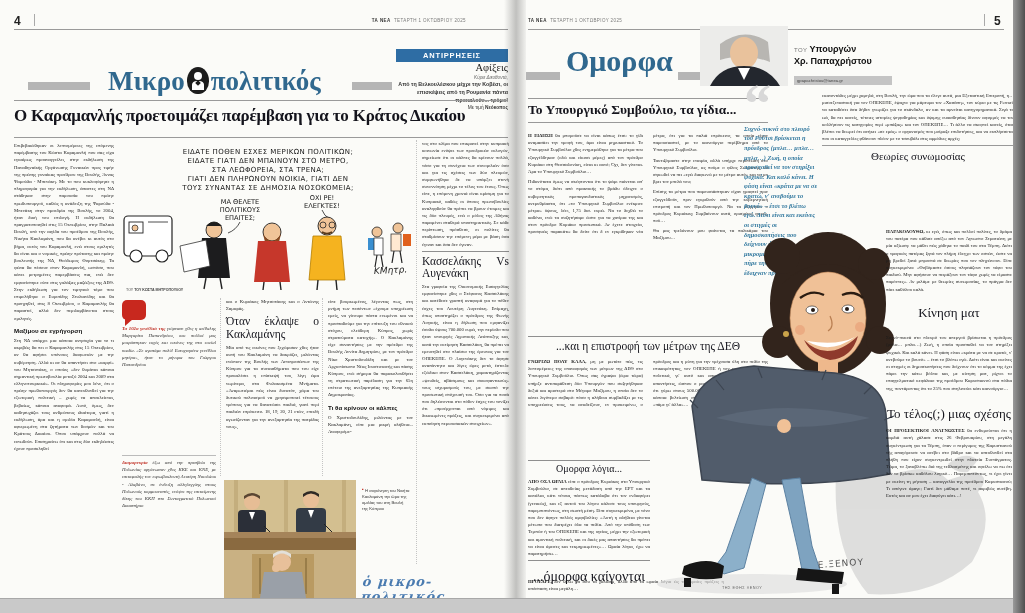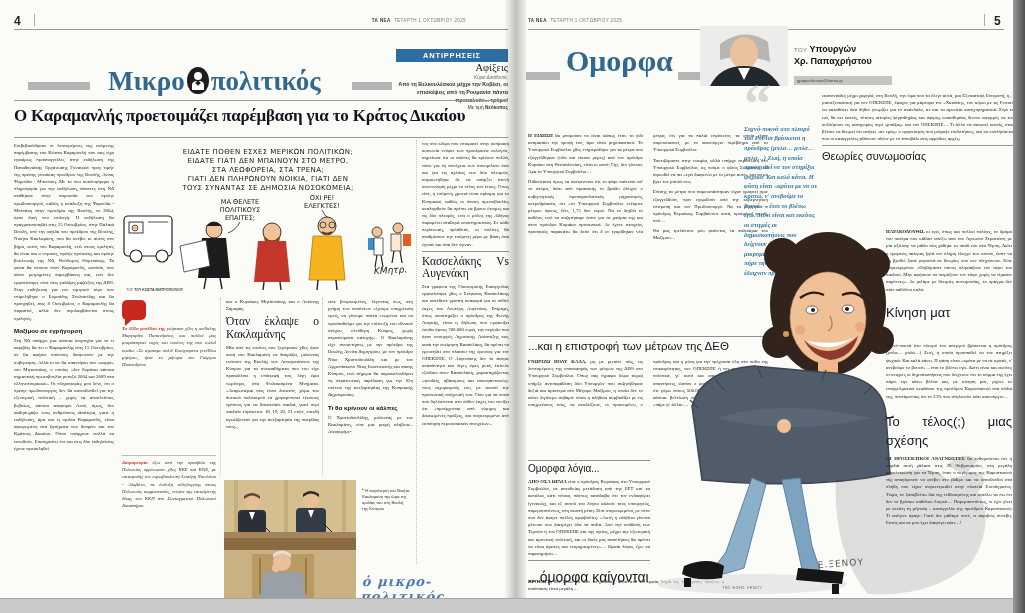--- a/index.html
+++ b/index.html
@@ -36,21 +36,21 @@
   .redsq{color:#c0281e;font-size:5px;vertical-align:1px}
   .vsep{border-left:1px dotted #c4c4c4;padding-left:5px}
   .h-sec{font-size:11.5px;line-height:1.1;margin:2px 0 3px}
   .h-rule-top{border-top:1px solid #8f8f8f;padding-top:3px}
   .byline-pre{font-size:6px;color:#777;letter-spacing:.5px}
   .byline-name{font-weight:bold;font-size:9px;color:#111;line-height:1.15}
   .email-bar{background:#c4c4c4;color:#444;font-size:4.2px;padding:2px 3px}
   .pq-glyph{font-family:"Liberation Serif",serif;font-size:54px;line-height:.7;color:#d8d8d8;font-weight:bold}
   .pq-text{font-family:"Liberation Serif",serif;font-style:italic;font-weight:bold;
            font-size:6.4px;line-height:1.5;color:#33799f;text-align:left}
-  .center-head{font-family:Liberation Sans, sans-serif;color:#15151d}
+  .center-head{text-align:center;font-family:Liberation Serif, serif;color:#15151d}
   .footer-logo{font-family:"DejaVu Serif",serif;font-style:italic;font-weight:bold;color:#4a7bb0;
                font-size:13px;letter-spacing:1px;transform:skewX(-6deg)}
   .gutter{position:absolute;left:504px;top:0;width:22px;height:600px;
           background:linear-gradient(to right,rgba(0,0,0,0),rgba(40,40,40,.28) 55%,rgba(0,0,0,.04));pointer-events:none}
   .edge-right{position:absolute;left:1013px;top:0;width:12px;height:613px;
           background:linear-gradient(to right,#9a9a9a,#4f4f4f)}
   .bottom-band{position:absolute;left:0;top:598px;width:1013px;height:15px;background:#c9c9c9;border-top:1px solid #a8a8a8}
   svg text{font-family:"DejaVu Sans",sans-serif}
 </style>
 </head>
@@ -240,20 +240,21 @@
     <ellipse cx="44" cy="27" rx="14" ry="16" fill="#e9c29c"></ellipse>
     <path d="M10 60 Q20 40 44 40 Q68 40 80 60 Z" fill="#23272e"></path>
     <polygon points="38,42 44,54 50,42" fill="#fff"></polygon>
   </svg>
   <div class="abs" style="left:278px;top:38px;width:100px">
     <div><span class="byline-pre">ΤΟΥ </span><span class="byline-name">Υπουργών</span></div>
     <div class="byline-name">Χρ. Παπαχρήστου</div>
   </div>
   <div class="abs email-bar" style="left:278px;top:76px;width:92px">gpapachristou@tanea.gr</div>
 
+  <div class="abs serif-head" style="left:12px;top:98px;width:240px;font-size:13.5px;font-weight:bold;border-top:1px solid #999;border-bottom:1px solid #999;padding:3px 0 4px">Το Υπουργικό Συμβούλιο, τα γίδια...</div>
   <div class="abs bt" style="left:12px;top:132px;width:240px;height:200px;column-count:2;column-gap:10px">
     <p><span class="lead">Η ΕΙΔΗΣΗ</span><span> θα μπορούσε να είναι κάπως έτσι: το γίδι αναμασάει την τροφή του, άρα είναι μηρυκαστικό. Το Υπουργικό Συμβούλιο χθες ενημερώθηκε για τα μέτρα που εξαγγέλθηκαν (εδώ και είκοσι μέρες) από τον πρόεδρο Κυριάκο στη Θεσσαλονίκη, είναι κι αυτό; Όχι, δεν γίνεται. Άρα το Υπουργικό Συμβούλιο…</span></p>
     <p>Πιθανότατα όμως να σκέφτονται ότι το ψάρι πιάνεται απ' το στόμα, διότι από πρακτικής το βράδυ έδειχνε ο κυβερνητικός προπαγανδιστικός μηχανισμός, ανερυθρίαστα, ότι «το Υπουργικό Συμβούλιο ενέκρινε μέτρα» ύψους, λέει, 1,75 δισ. ευρώ. Να το δεχθώ το καθένα, ενώ τα συζητήσαμε ώστε για τα χατίρια της και στον πρόεδρο Κυριάκο προσωπικά. Αν έχετε στοιχεία, προσφυώς παρακάτω θα δείτε ότι δ εν εγκρίθηκαν νέα μέτρα, ότι για τα παλιά επρόκειτο, τα οποία είχαν παρουσιαστεί, με το καινούργιο περίβλημα από το Υπουργικό Συμβούλιο.</p>
     <p>Ταυτιζόμαστε στην εταιρία, αλλά υπήρχε περίπτωση στο Υπουργικό Συμβούλιο, ας πούμε ο φίλος Σωκράτης, να σηκωθεί να πει «εγώ διαφωνώ με το μέτρο αυτό» και να μη βρει τον μπελά του;</p>
     <p>Επίσης τα μέτρα που παρουσιάστηκαν είχαν γραφτεί πριν εξαγγελθούν, πριν εγκριθούν από την κυβερνητική επιτροπή και τον Πρωθυπουργό. Να τα εξηγήσει ο πρόεδρος Κυριάκος; Συμβαίνουν αυτά, ορισμένες φορές, πού…</p>
     <p>Θα μας τρελάνουν μου φαίνεται, τα παλικάρια του Μαξίμου…</p>
   </div>
 
   <div class="abs center-head" style="left:12px;top:336px;width:240px;font-size:11.5px;border-top:1px solid #8f8f8f;padding-top:3px">...και η επιστροφή των μέτρων της ΔΕΘ</div>
   <div class="abs bt" style="left:12px;top:358px;width:240px;height:98px;column-count:2;column-gap:10px;z-index:0">
@@ -322,21 +323,21 @@
       <rect x="52" y="356" width="7" height="9" fill="#161616"></rect>
       <path d="M166 346 L212 350 L210 362 L164 358 Z" fill="#161616"></path>
       <rect x="200" y="362" width="7" height="10" fill="#161616"></rect>
     </g>
     <text x="186" y="346" font-size="9" fill="#555" letter-spacing="1" transform="rotate(-4 186 346)">Ε.ΞΕΝΟΥ</text>
   </svg>
   <div class="abs" style="left:206px;top:586px;font-size:3.8px;color:#666;letter-spacing:.5px;z-index:2">ΤΗΣ ΕΦΗΣ ΞΕΝΟΥ</div>
 
   <div class="abs bt" style="left:370px;top:228px;width:126px;height:370px;z-index:2">
     <p><span class="lead">ΠΑΡΑΚΟΛΟΥΘΩ,</span><span> κι εγώ, όπως και πολλοί πολίτες, το δράμα του πατέρα που κάθισε απέξω από τον Άγνωστο Στρατιώτη με μία αξίωση: να μάθει πώς χάθηκε το παιδί του στα Τέμπη. Διότι ο τραγικός πατέρας ζητά τον πλήρη έλεγχο των οστών, ώστε να μη βρεθεί ξανά μπροστά σε θεωρίες που τον πληγώνουν. Είπε συγκεκριμένα: «Φοβόμαστε όσους πλησιάζουν τον τάφο του παιδιού. Μην αφήσουν να πειράξουν τον τάφο χωρίς να είμαστε παρόντες». Αν μιλάμε με θεωρίες συνωμοσίας, το πράγμα δεν πάει καθόλου καλά.</span></p>
-    <div class="center-head" style="font-size:13px;margin:10px 0 20px">Κίνηση ματ</div>
+    <div class="center-head" style="font-size:13px;margin:10px 0 12px">Κίνηση ματ</div>
     <p>Συχνό-πυκνά στο πλευρό του απεργού βρίσκεται η πρόεδρος (μπλα… μπλα…) Ζωή, η οποία προσπαθεί να τον στηρίξει ψυχικά. Και καλά κάνει. Η φάση είναι «κράτα με να σε κρατώ, ν' ανεβούμε το βουνό» – έτσι το βλέπω εγώ. Διότι είναι και εκείνες οι στιγμές οι δημοσκοπήσεις που δείχνουν ότι το κόμμα της έχει πάρει την κάτω βόλτα και, με κίνηση ματ, ρίχνει το επαγγελματικό κεφάλαιο της προέδρου Καρυστιανού στα πόδια της, ποντάροντας ότι το 25% που στηλιτεύει κάτι καινούργιο…</p>
     <div class="center-head" style="font-size:13px;margin:12px 0 4px">Το τέλος(;) μιας σχέσης</div>
     <p><span class="lead">ΟΙ ΠΡΟΣΕΚΤΙΚΟΙ ΑΝΑΓΝΩΣΤΕΣ</span><span> θα ενθυμούνται ότι η καρδιά αυτή χάλασε στις 26 Φεβρουαρίου, στη μεγάλη συγκέντρωση για τα Τέμπη, όταν ο περίγυρος της Καρυστιανού τής απαγόρευσε να ανέβει στο βάθρο και να απευθυνθεί στα πλήθη που είχαν συγκεντρωθεί στην πλατεία Συντάγματος. Τώρα, το ξαναβλέπω διά της τεθλασμένης και οφείλω να πω ότι δεν το βρίσκω καθόλου λογικό… Παρεμπιπτόντως, τι έχει γίνει με εκείνη τη μήνυση – καταγγελία της προέδρου Καρυστιανού; Τι απέγινε άραγε; Γιατί δεν μάθαμε ποτέ, τι ακριβώς συνέβη. Εκτός και αν μου έχει διαφύγει κάτι…!</span></p>
   </div>
 </div>
 
 <div class="gutter"></div>
 <div class="bottom-band"></div>
 <div class="edge-right"></div>
 

